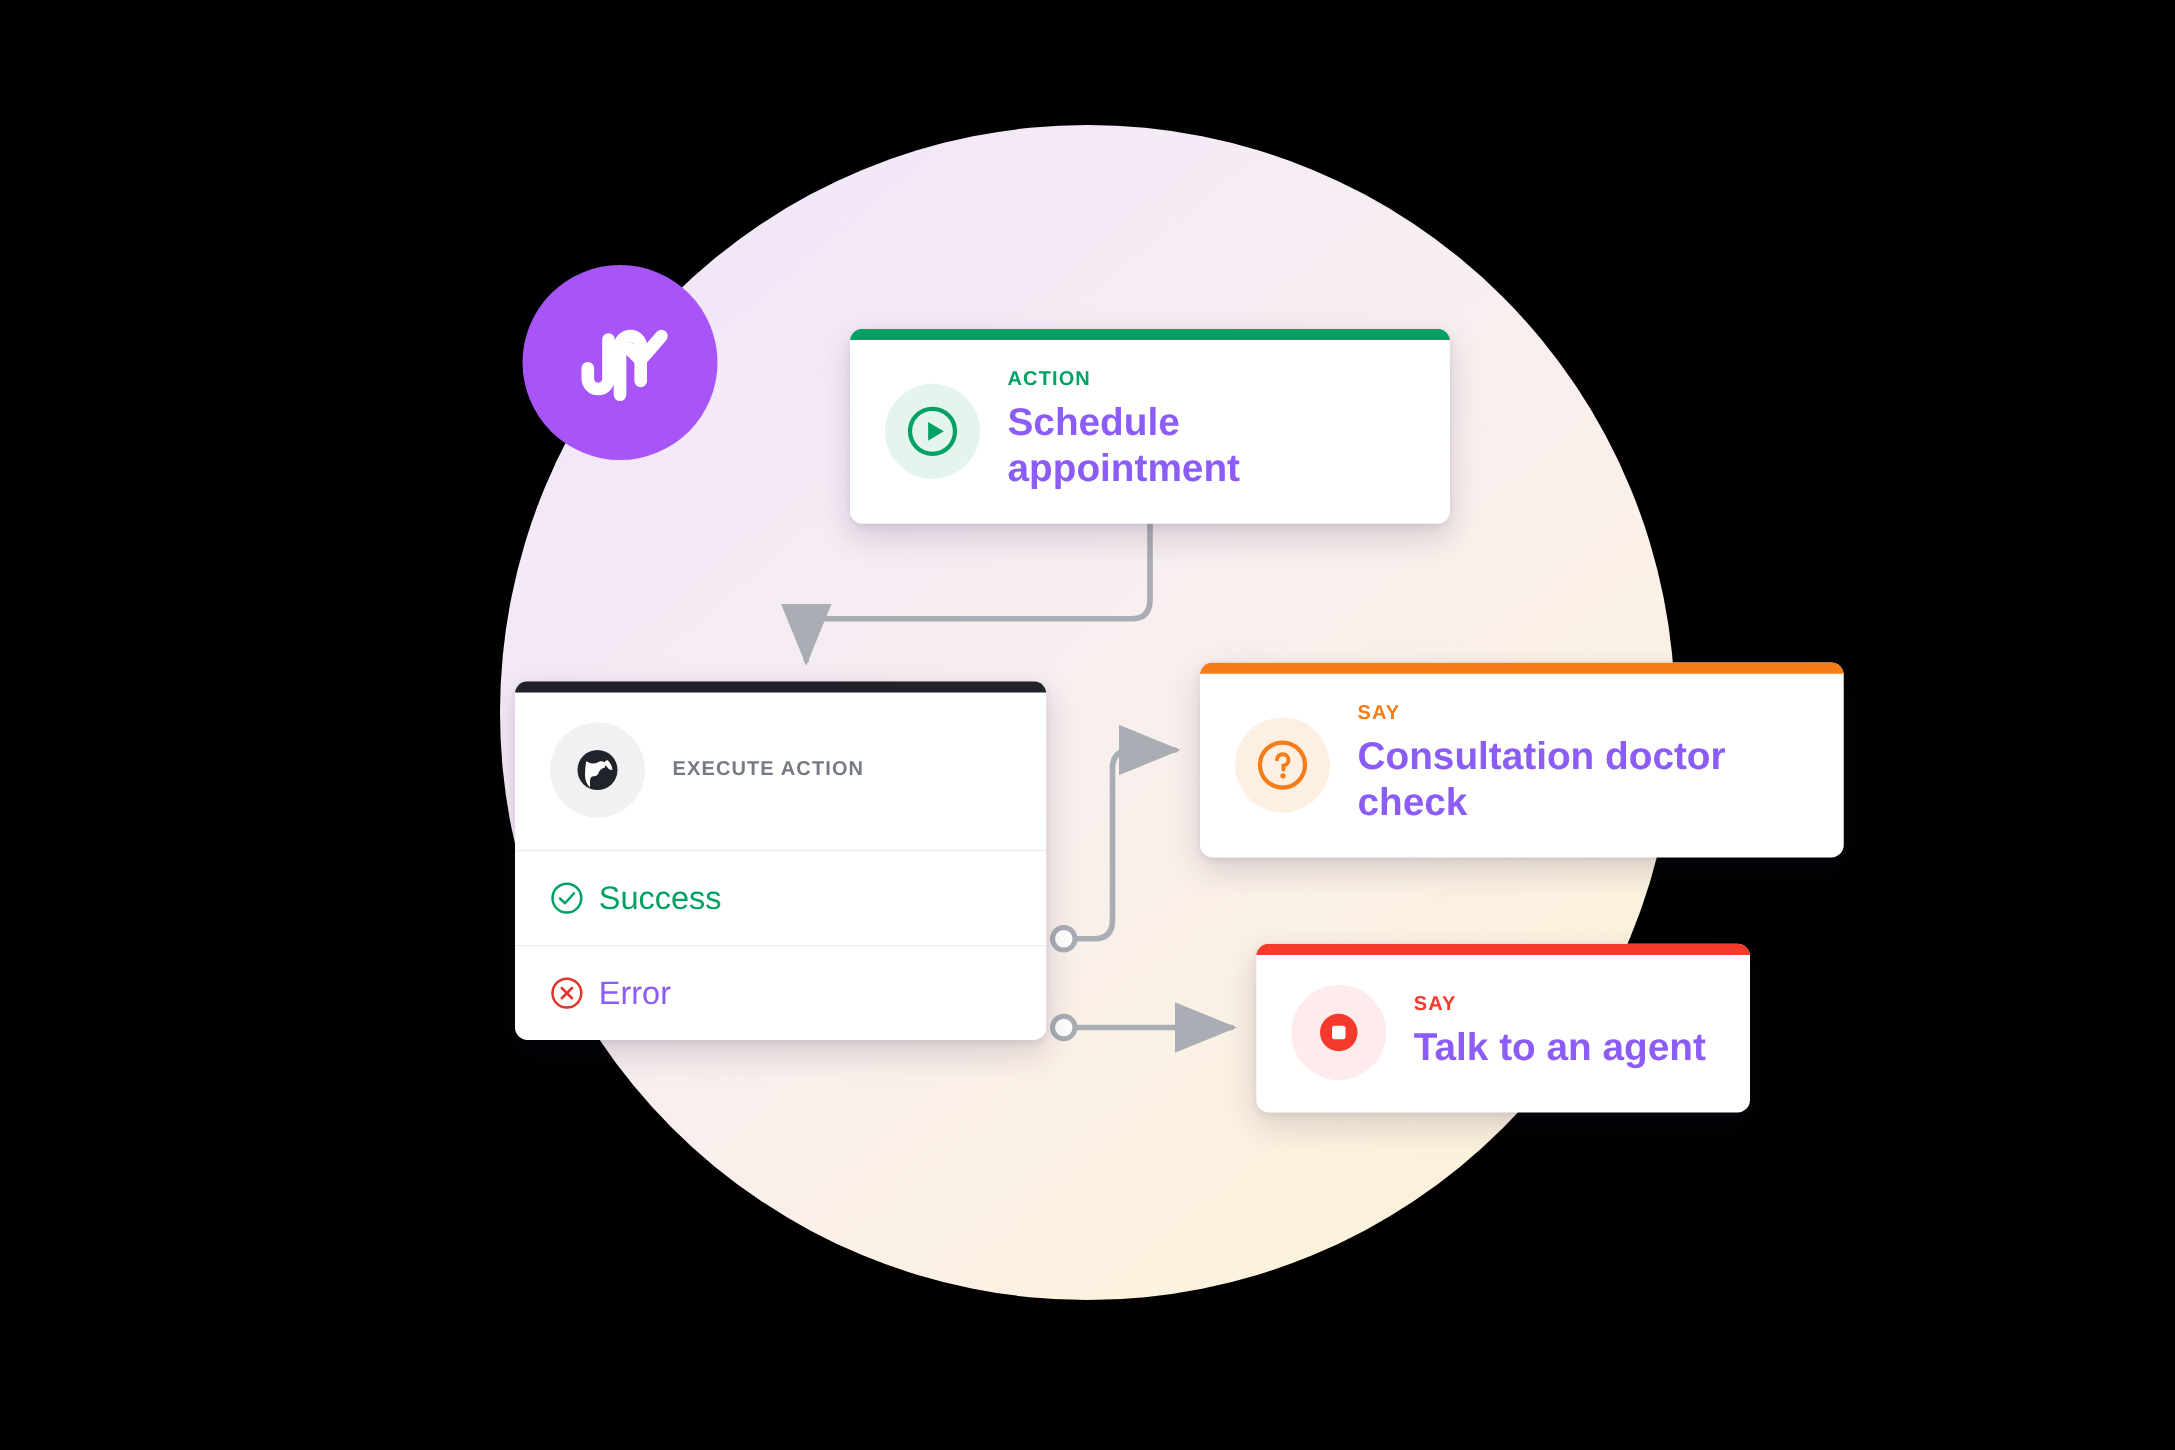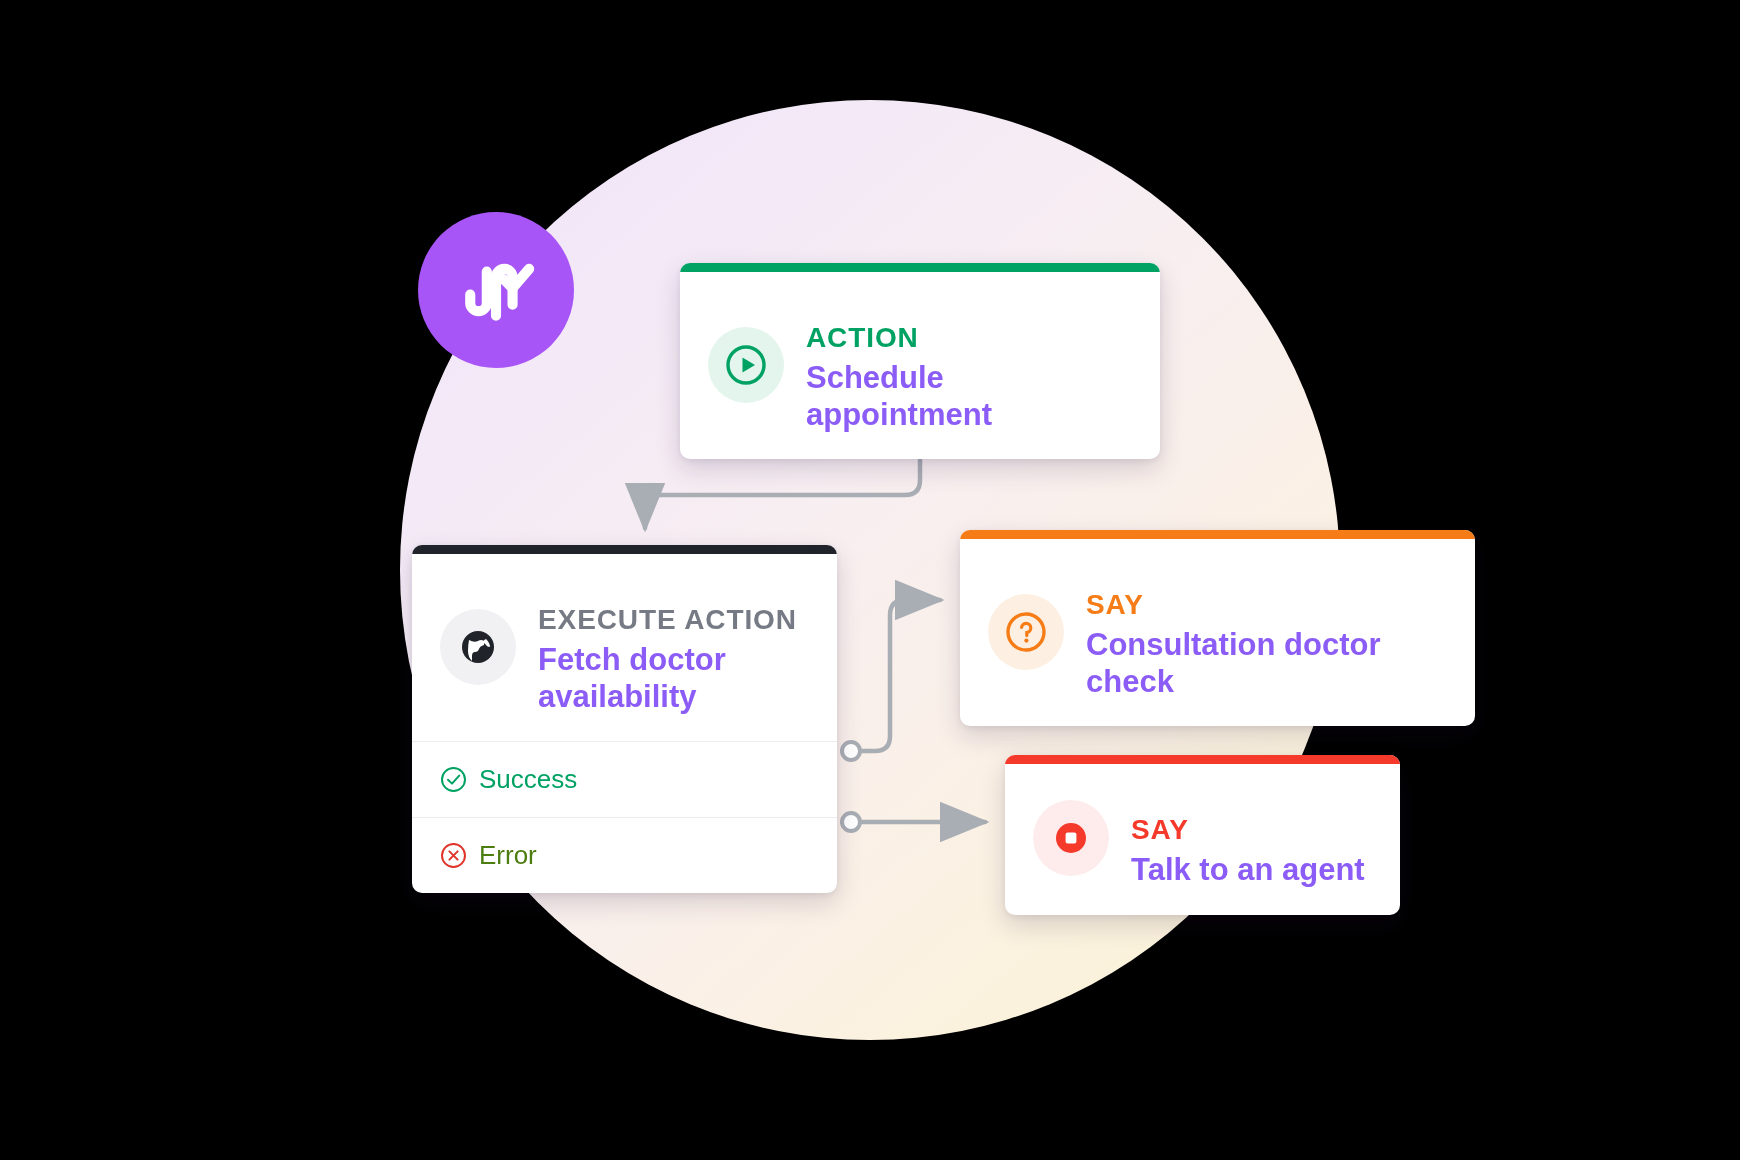--- a/index.html
+++ b/index.html
@@ -66,25 +66,24 @@
   }
   .card-icon {
     flex:0 0 auto;
     width:76px; height:76px;
     border-radius:50%;
     display:flex; align-items:center; justify-content:center;
   }
   .card-icon svg { display:block; }
   .card-text { display:flex; flex-direction:column; gap:8px; min-width:0; }
   .card-kicker {
-    font-size:28px;
+    font-size:16px;
     font-weight:700;
     letter-spacing:.9px;
     line-height:1;
-    margin-top:28px;
   }
   .card-title {
     font-size:31px;
     font-weight:700;
     color:#8b5cf6;
     line-height:1.18;
     white-space:pre-line;
   }
 
   
@@ -164,39 +163,37 @@
       <div class="card-icon" style="background:#f1f1f3">
         <svg width="44" height="44" viewBox="0 0 44 44">
           <circle cx="22" cy="22" r="16" fill="#20232a"></circle>
           <path d="M13 15 q5 3 9 1 q3 -2 6 0 l0 4 q-4 1 -5 4 q-1 3 -4 3 q-3 0 -3 4 l0 5
                    q-4 -4 -4 -10 q0 -6 1 -11 z" fill="#ffffff"></path>
           <path d="M30 14 q4 4 4 8 q-3 0 -4 -2 q-1 -2 -3 -2 q0 -3 3 -4 z" fill="#ffffff"></path>
         </svg>
       </div>
       <div class="card-text">
         <div class="card-kicker" style="color:#767a84">EXECUTE ACTION</div>
-        <div class="card-title">Fetch doctor
-availability</div>
       </div>
     </div>
 
     <div class="outcome-row">
       <svg width="27" height="27" viewBox="0 0 27 27">
         <circle cx="13.5" cy="13.5" r="11.5" fill="none" stroke="#00a263" stroke-width="2"></circle>
         <path d="M8 13.8 L12 17.6 L19.2 9.6" fill="none" stroke="#00a263" stroke-width="2" stroke-linecap="round" stroke-linejoin="round"></path>
       </svg>
       <span style="color:#00a263">Success</span>
     </div>
 
     <div class="outcome-row">
       <svg width="27" height="27" viewBox="0 0 27 27">
         <circle cx="13.5" cy="13.5" r="11.5" fill="none" stroke="#e0352b" stroke-width="2"></circle>
         <path d="M9.4 9.4 L17.6 17.6 M17.6 9.4 L9.4 17.6" fill="none" stroke="#e0352b" stroke-width="2" stroke-linecap="round"></path>
       </svg>
-      <span style="color:#4d7c0f">Error</span>
+      <span style="color:#8b5cf6">Error</span>
     </div>
   </div>
 
   <div class="card" id="card-say-consult">
     <div class="card-bar" style="background:#f57c16"></div>
     <div class="card-body">
       <div class="card-icon" style="background:#fdf0e3">
         <svg width="46" height="46" viewBox="0 0 46 46">
           <circle cx="23" cy="23" r="18" fill="none" stroke="#f57c16" stroke-width="3.4"></circle>
           <path d="M18.6 18.4 a4.6 4.6 0 1 1 5.2 5.1 l0 3.1" fill="none" stroke="#f57c16" stroke-width="3.2" stroke-linecap="round"></path>

